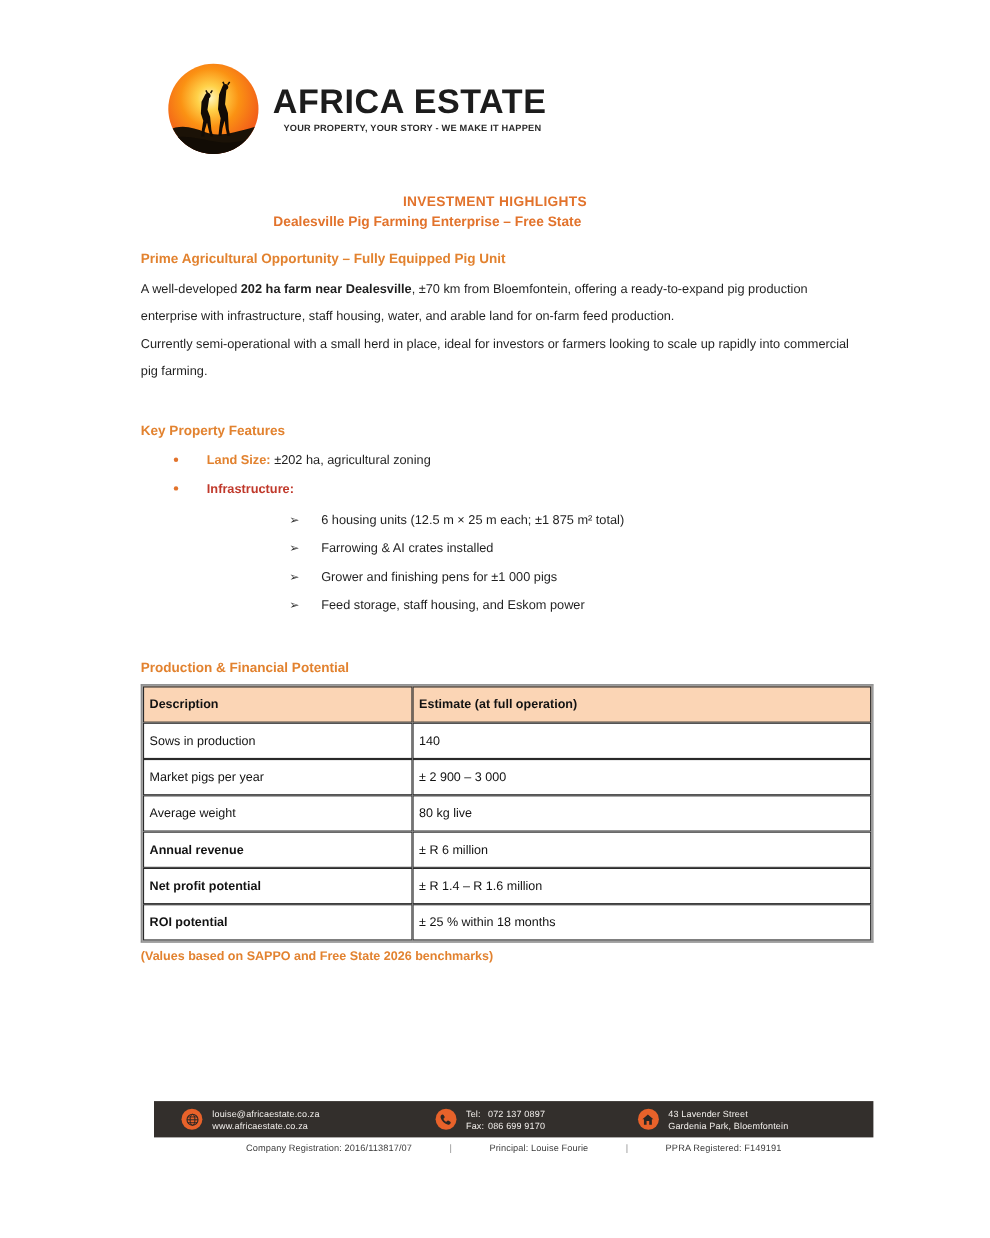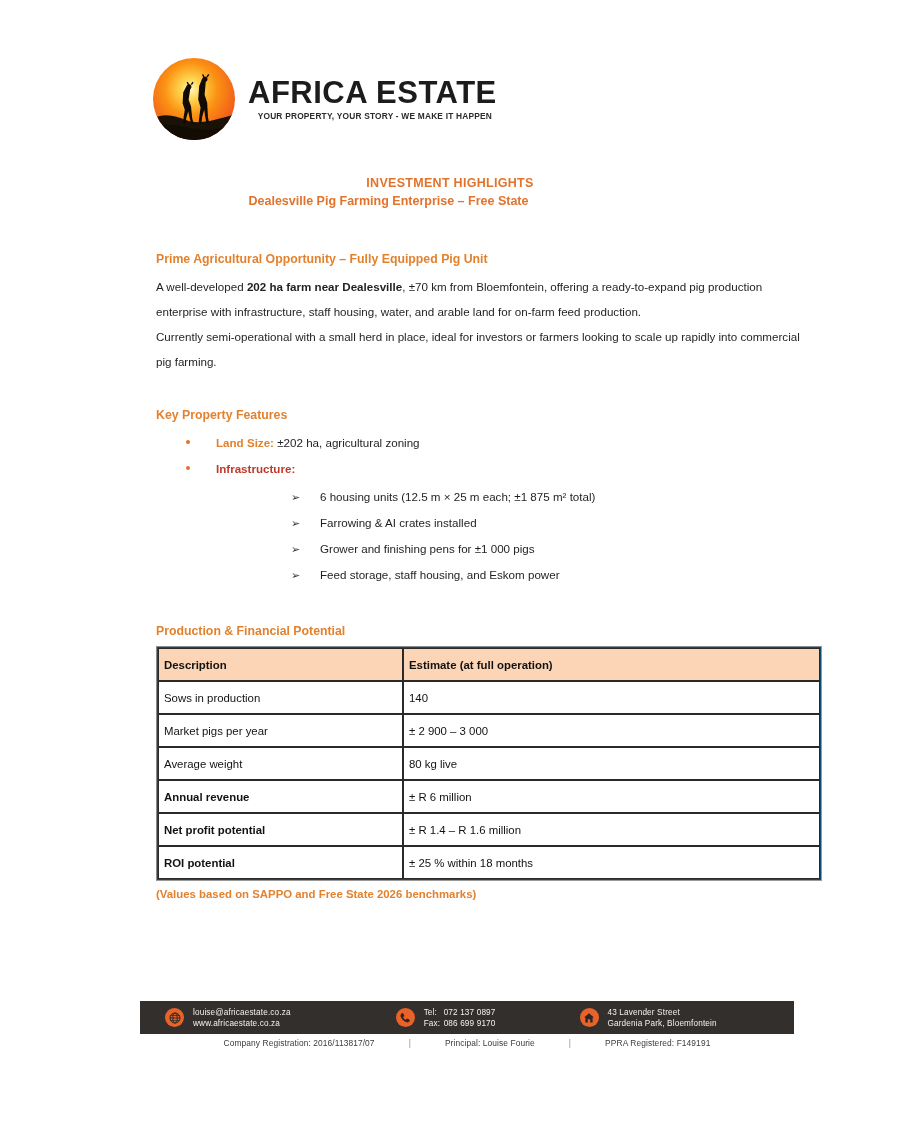--- a/index.html
+++ b/index.html
@@ -80,23 +80,22 @@
     width: 777px;
     text-align: center;
     color: #E2732C;
     font-size: 12.5px;
     font-weight: bold;
   }
 
   .content {
     position: absolute;
     left: 128px;
-    top: 252px;
+    top: 228px;
     width: 660px;
-    margin-left: 28px;
   }
 
   .section-head {
     color: #E2822F;
     font-size: 12.3px;
     font-weight: bold;
     margin: 0 0 8px 0;
   }
   .para {
     font-size: 11.6px;
@@ -155,21 +154,21 @@
   }
 
   
   .table-wrap {
     width: 666px;
     border: 1px solid #9a9a9a;
     border-top-color: #8a8a8a;
     border-left-color: #8a8a8a;
     padding: 1px;
     box-sizing: border-box;
-    background: #0c4a6e;
+    background: #a3a3a3;
   }
   table.fin {
     border-collapse: separate;
     border-spacing: 0;
     width: 100%;
     table-layout: fixed;
   }
   table.fin td {
     border: 1px solid #2a2a2a;
     font-size: 11.4px;

